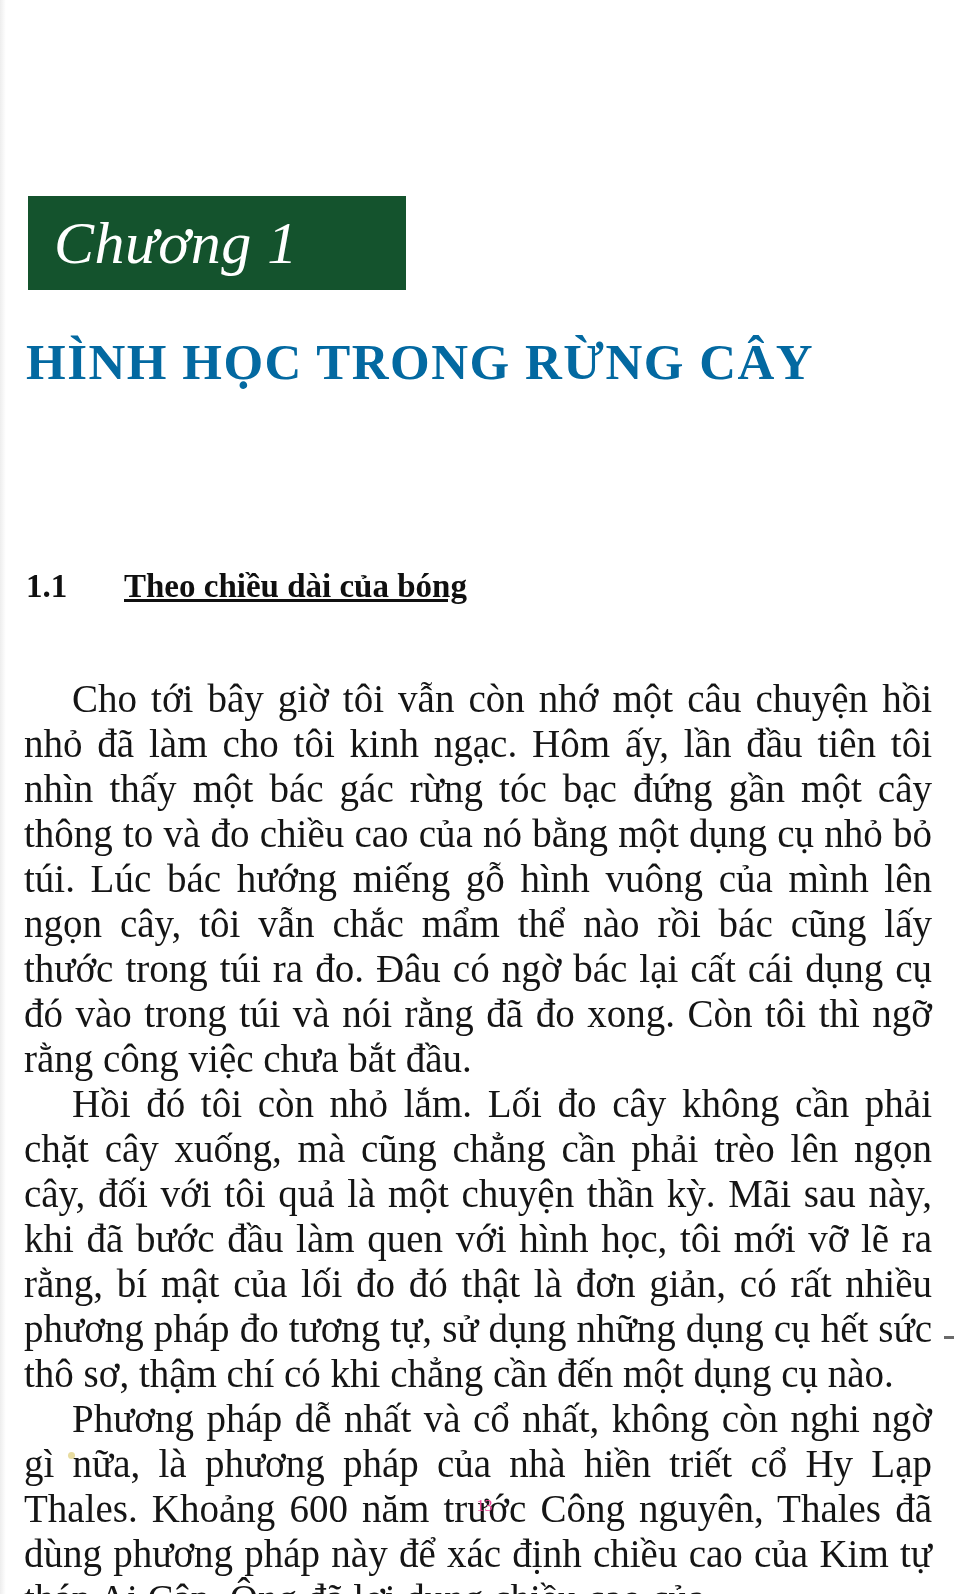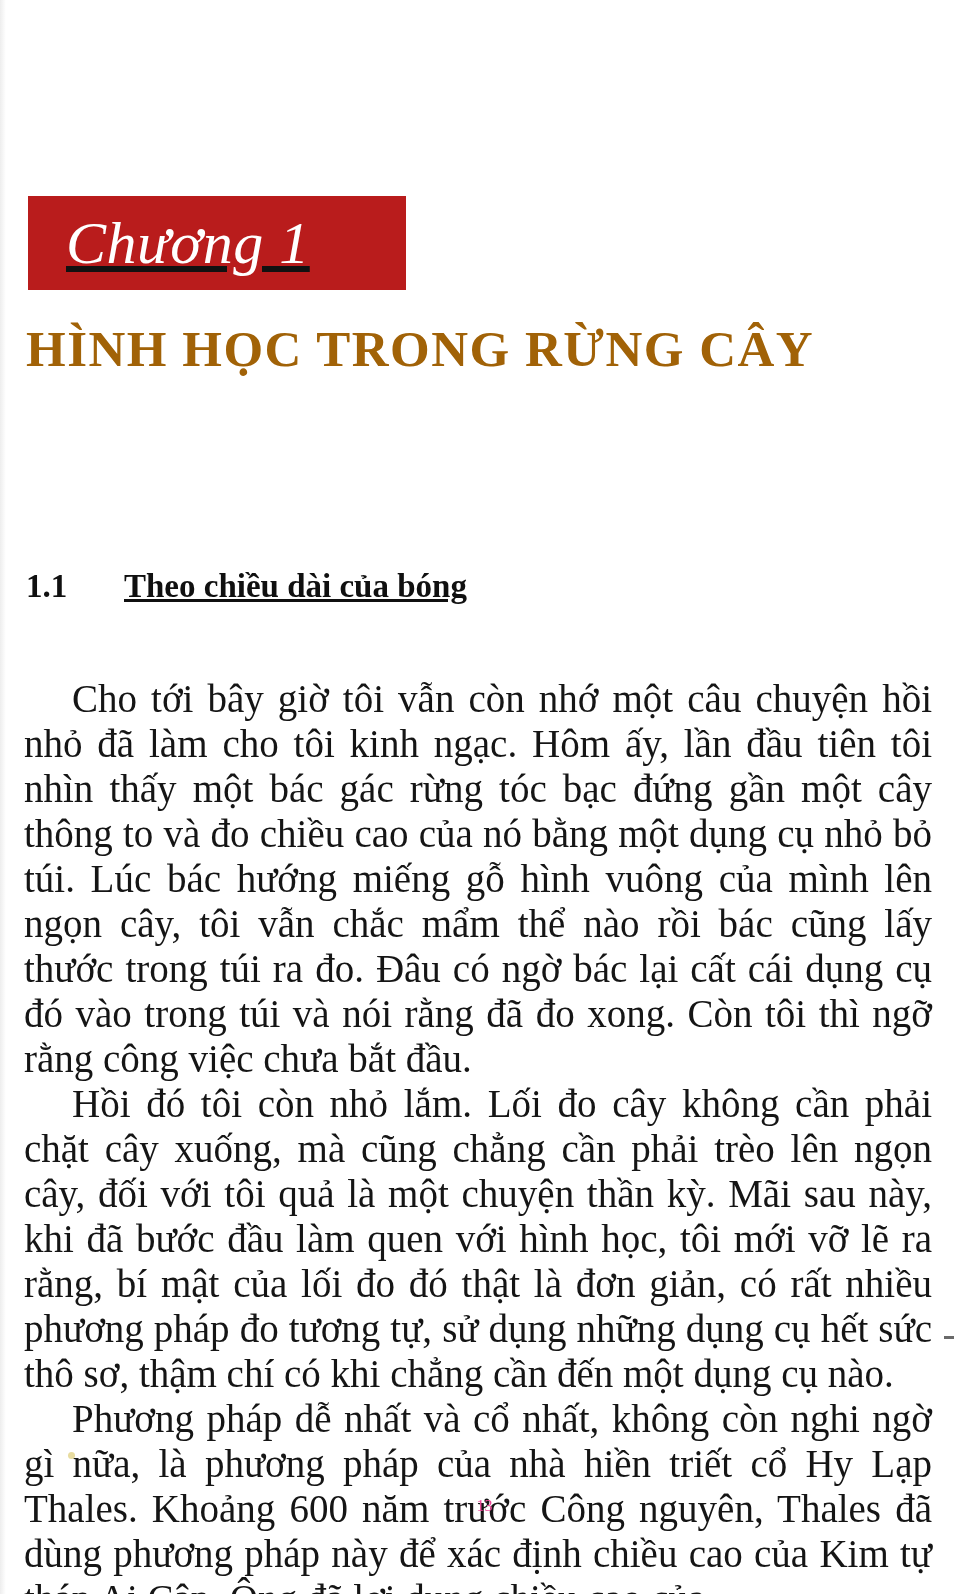--- a/index.html
+++ b/index.html
@@ -20,47 +20,46 @@
     inset: 0;
     padding: 0;
   }
   
   .chapter-badge {
     position: absolute;
     left: 28px;
     top: 196px;
     width: 378px;
     height: 94px;
-    background: #b91c1c;
+    background: #14532d;
     display: flex;
     align-items: center;
-    padding-left: 38px;
+    padding-left: 26px;
     box-sizing: border-box;
-    text-decoration: underline;
   }
   .chapter-badge-text {
     color: #ffffff;
     font-family: "Liberation Serif", serif;
     font-style: italic;
     font-size: 60px;
     line-height: 1;
     letter-spacing: 0.5px;
     white-space: nowrap;
   }
   
   .chapter-title {
     position: absolute;
     left: 26px;
-    top: 320px;
+    top: 333px;
     width: 900px;
     font-family: "Liberation Serif", serif;
     font-size: 51px;
     font-weight: bold;
     letter-spacing: 1.5px;
-    color: #a16207;
+    color: #0369a1;
     white-space: nowrap;
   }
   
   .section-heading {
     position: absolute;
     left: 26px;
     top: 568px;
     width: 900px;
     display: flex;
     align-items: flex-start;

